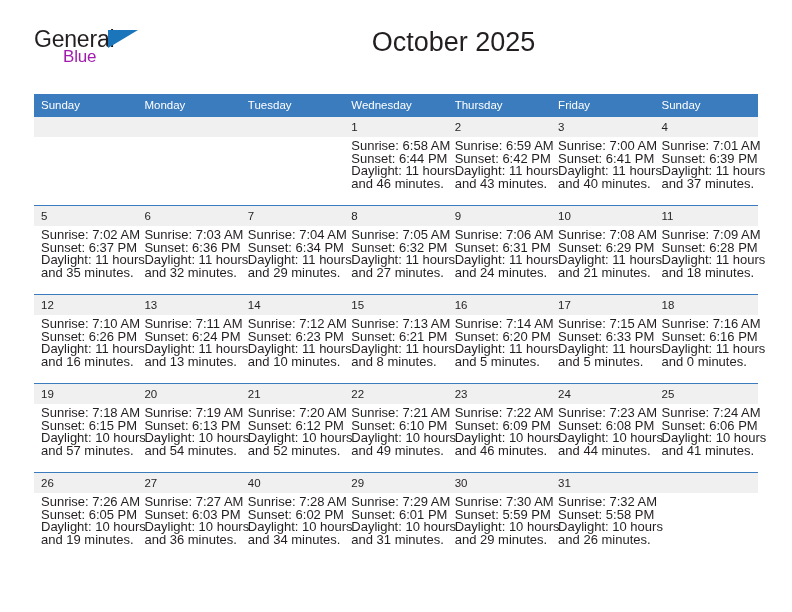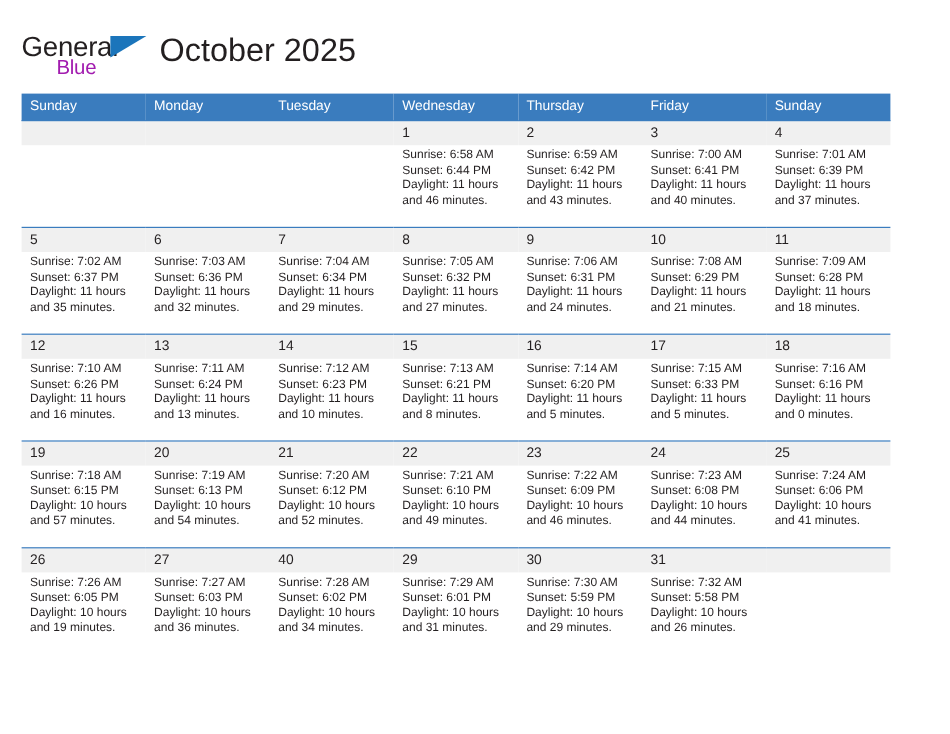--- a/index.html
+++ b/index.html
@@ -12,21 +12,21 @@
     height: 612px;
     font-family: "Liberation Sans", sans-serif;
     color: #231f20;
     overflow: hidden;
   }
   .page {
     position: relative;
     width: 792px;
     height: 600px;
     box-sizing: border-box;
-    padding: 0 18px;
+    padding: 0 34px;
   }
 
   
   .header {
     display: flex;
     align-items: flex-start;
     justify-content: space-between;
     padding-top: 26px;
     height: 68px;
     box-sizing: border-box;
@@ -58,21 +58,21 @@
   .brand-tri {
     position: absolute;
     left: 74px;
     top: 4px;
     width: 0;
     height: 0;
     border-left: 30px solid #1b75bb;
     border-bottom: 18px solid transparent;
   }
   .titles {
-    text-align: left;
+    text-align: center;
     flex: 1 1 auto;
     padding-top: 0px;
   }
   .month-title {
     font-size: 27px;
     color: #231f20;
     line-height: 32px;
     font-weight: normal;
     margin: 0;
     white-space: nowrap;
@@ -80,21 +80,21 @@
   .location {
     font-size: 14.5px;
     color: #231f20;
     line-height: 19px;
     margin: 6px 0 0 0;
     white-space: nowrap;
   }
 
   
   .calendar {
-    margin-top: 10px;
+    margin-top: 26px;
     width: 724px;
     border-collapse: collapse;
     table-layout: fixed;
   }
   .calendar th {
     background: #3a7cbe;
     color: #ffffff;
     font-size: 11.5px;
     font-weight: normal;
     text-align: left;
@@ -126,21 +126,21 @@
     line-height: 16px;
     padding: 2px 0 2px 7px;
     height: 20px;
     box-sizing: border-box;
   }
   .daynum.empty {
     color: transparent;
   }
   .info {
     padding: 3px 6px 0 7px;
-    font-size: 10px;
+    font-size: 13px;
     line-height: 12.6px;
     color: #231f20;
   }
   .info div {
     white-space: nowrap;
   }
 </style>
 </head>
 <body>
 

